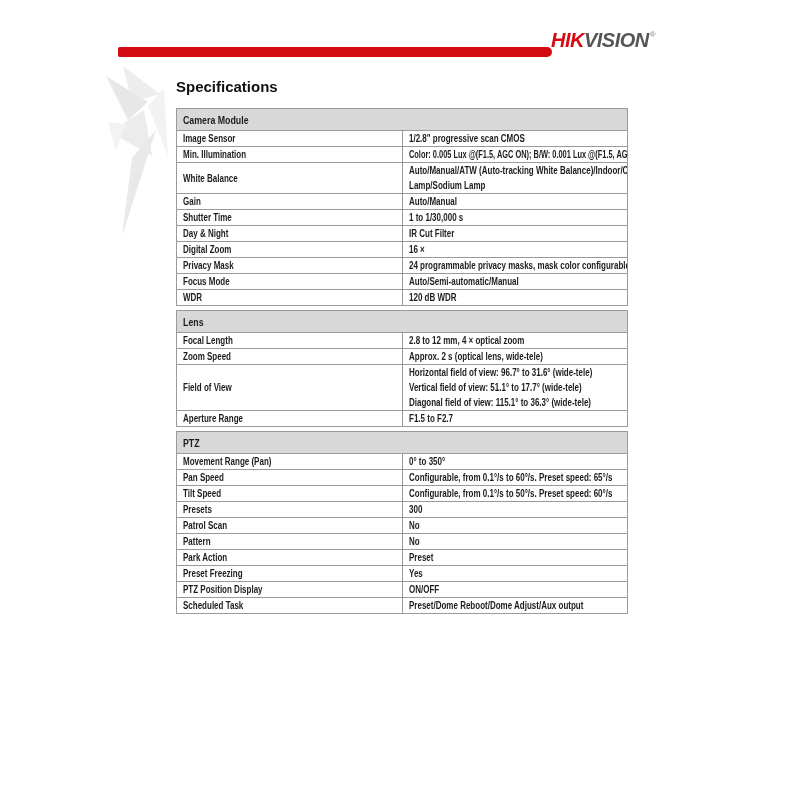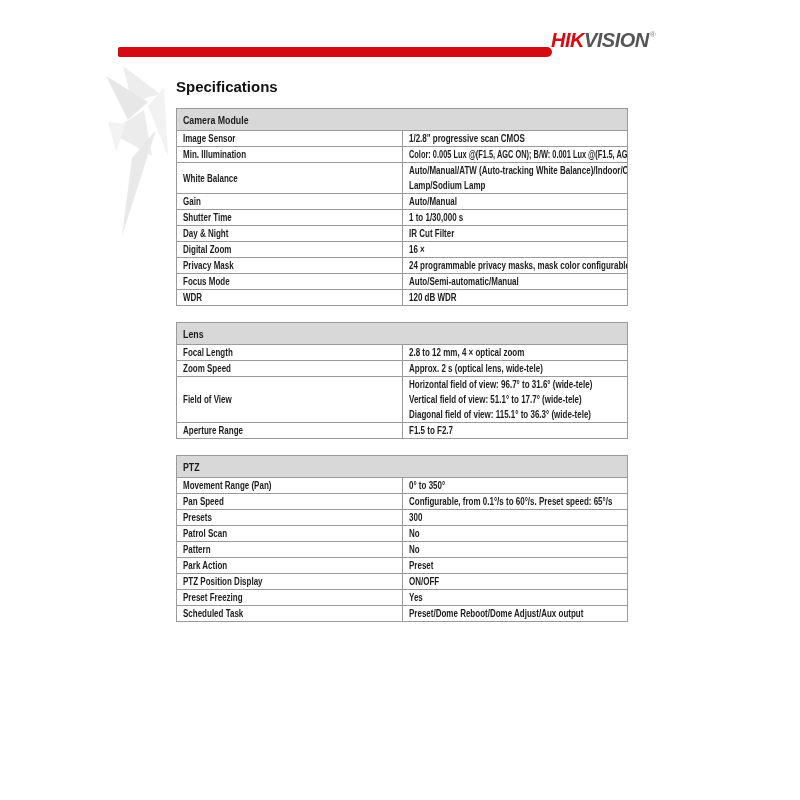--- a/index.html
+++ b/index.html
@@ -19,21 +19,21 @@
   .logo .mark{font-size:8px;color:#999;font-style:normal;vertical-align:10px;margin-left:1px;}
   .red-bar{
     position:absolute;left:118px;top:47px;width:434px;height:10px;
     background:#d40b12;border-radius:2px 6px 6px 2px;
   }
   .watermark{position:absolute;left:98px;top:58px;width:90px;height:190px;}
   
   .content{position:absolute;left:176px;top:78px;width:452px;}
   .page-title{font-size:15px;font-weight:bold;margin:0 0 13px 0;color:#111;}
   table.spec{border-collapse:collapse;width:452px;table-layout:fixed;padding-left:20px;}
-  #spec-tables table + table{margin-top:16px;}
+  #spec-tables table + table{margin-top:4px;}
   table.spec td{border:1px solid #9a9a9a;padding:0 6px;vertical-align:middle;overflow:hidden;}
   tr.section-row td{
     background:#d8d8d8;height:21px;font-weight:bold;font-size:11px;
   }
   td.lbl{width:114px;}
   td.cell{height:15px;font-size:10px;font-weight:bold;}
   .line{line-height:15px;white-space:nowrap;height:15px;}
   .ct{display:inline-block;white-space:nowrap;transform-origin:0 50%;}
 </style>
 </head>
@@ -169,20 +169,26 @@
               <div class="line"><span class="ct" style="transform: scaleX(0.8);">0° to 350°</span></div>
             </td>
           </tr>
           <tr>
             <td class="lbl cell"><span class="ct" style="transform: scaleX(0.8);">Pan Speed</span></td>
             <td class="cell">
               <div class="line"><span class="ct" style="transform: scaleX(0.8);">Configurable, from 0.1°/s to 60°/s. Preset speed: 65°/s</span></div>
             </td>
           </tr>
           <tr>
+            <td class="lbl cell"><span class="ct" style="transform: scaleX(0.8);">Tilt Speed</span></td>
+            <td class="cell">
+              <div class="line"><span class="ct" style="transform: scaleX(0.8);">Configurable, from 0.1°/s to 50°/s. Preset speed: 60°/s</span></div>
+            </td>
+          </tr>
+          <tr>
             <td class="lbl cell"><span class="ct" style="transform: scaleX(0.8);">Presets</span></td>
             <td class="cell">
               <div class="line"><span class="ct" style="transform: scaleX(0.8);">300</span></div>
             </td>
           </tr>
           <tr>
             <td class="lbl cell"><span class="ct" style="transform: scaleX(0.8);">Patrol Scan</span></td>
             <td class="cell">
               <div class="line"><span class="ct" style="transform: scaleX(0.8);">No</span></div>
             </td>
@@ -193,29 +199,29 @@
               <div class="line"><span class="ct" style="transform: scaleX(0.8);">No</span></div>
             </td>
           </tr>
           <tr>
             <td class="lbl cell"><span class="ct" style="transform: scaleX(0.8);">Park Action</span></td>
             <td class="cell">
               <div class="line"><span class="ct" style="transform: scaleX(0.8);">Preset</span></div>
             </td>
           </tr>
           <tr>
+            <td class="lbl cell"><span class="ct" style="transform: scaleX(0.8);">Preset Freezing</span></td>
+            <td class="cell">
+              <div class="line"><span class="ct" style="transform: scaleX(0.8);">Yes</span></div>
+            </td>
+          </tr>
+          <tr>
             <td class="lbl cell"><span class="ct" style="transform: scaleX(0.8);">PTZ Position Display</span></td>
             <td class="cell">
               <div class="line"><span class="ct" style="transform: scaleX(0.8);">ON/OFF</span></div>
-            </td>
-          </tr>
-          <tr>
-            <td class="lbl cell"><span class="ct" style="transform: scaleX(0.8);">Preset Freezing</span></td>
-            <td class="cell">
-              <div class="line"><span class="ct" style="transform: scaleX(0.8);">Yes</span></div>
             </td>
           </tr>
           <tr>
             <td class="lbl cell"><span class="ct" style="transform: scaleX(0.8);">Scheduled Task</span></td>
             <td class="cell">
               <div class="line"><span class="ct" style="transform: scaleX(0.8);">Preset/Dome Reboot/Dome Adjust/Aux output</span></div>
             </td>
           </tr>
         </tbody>
       </table>

